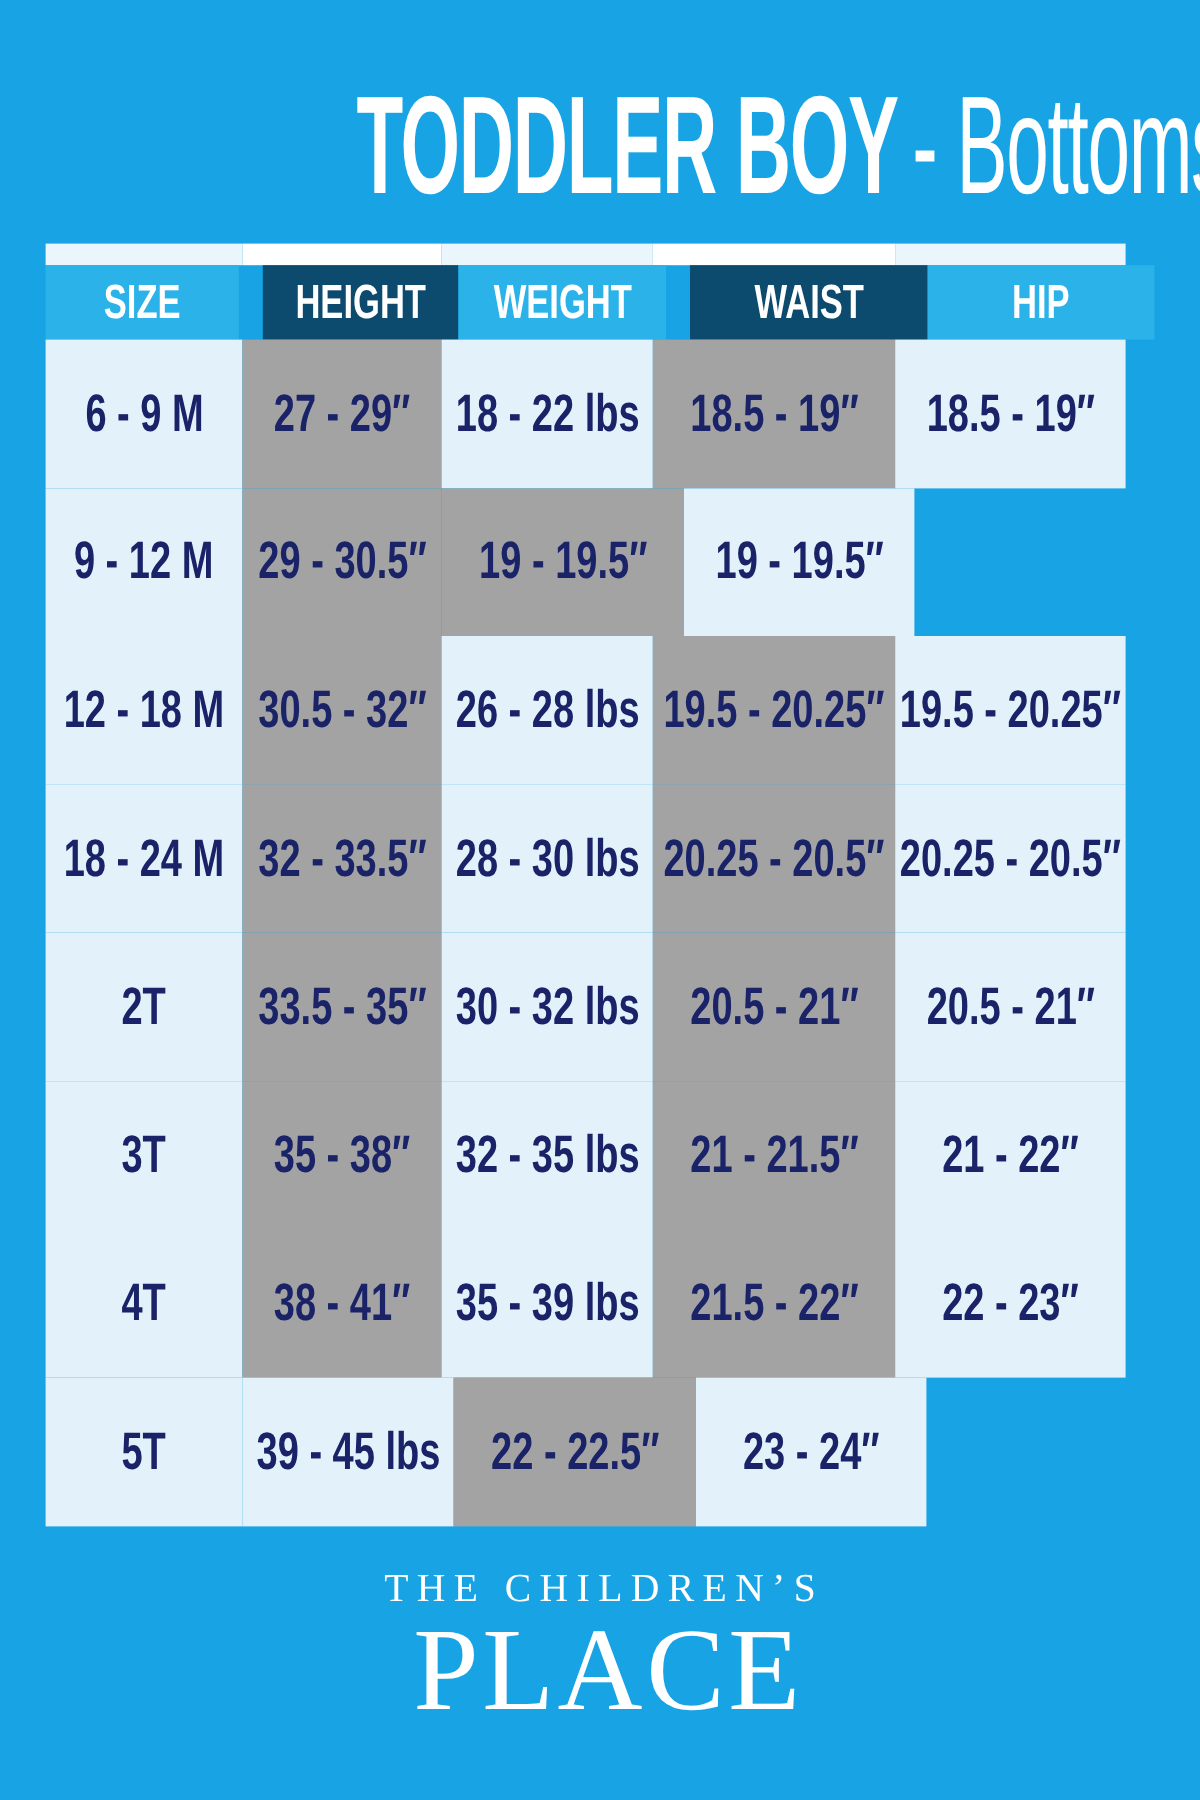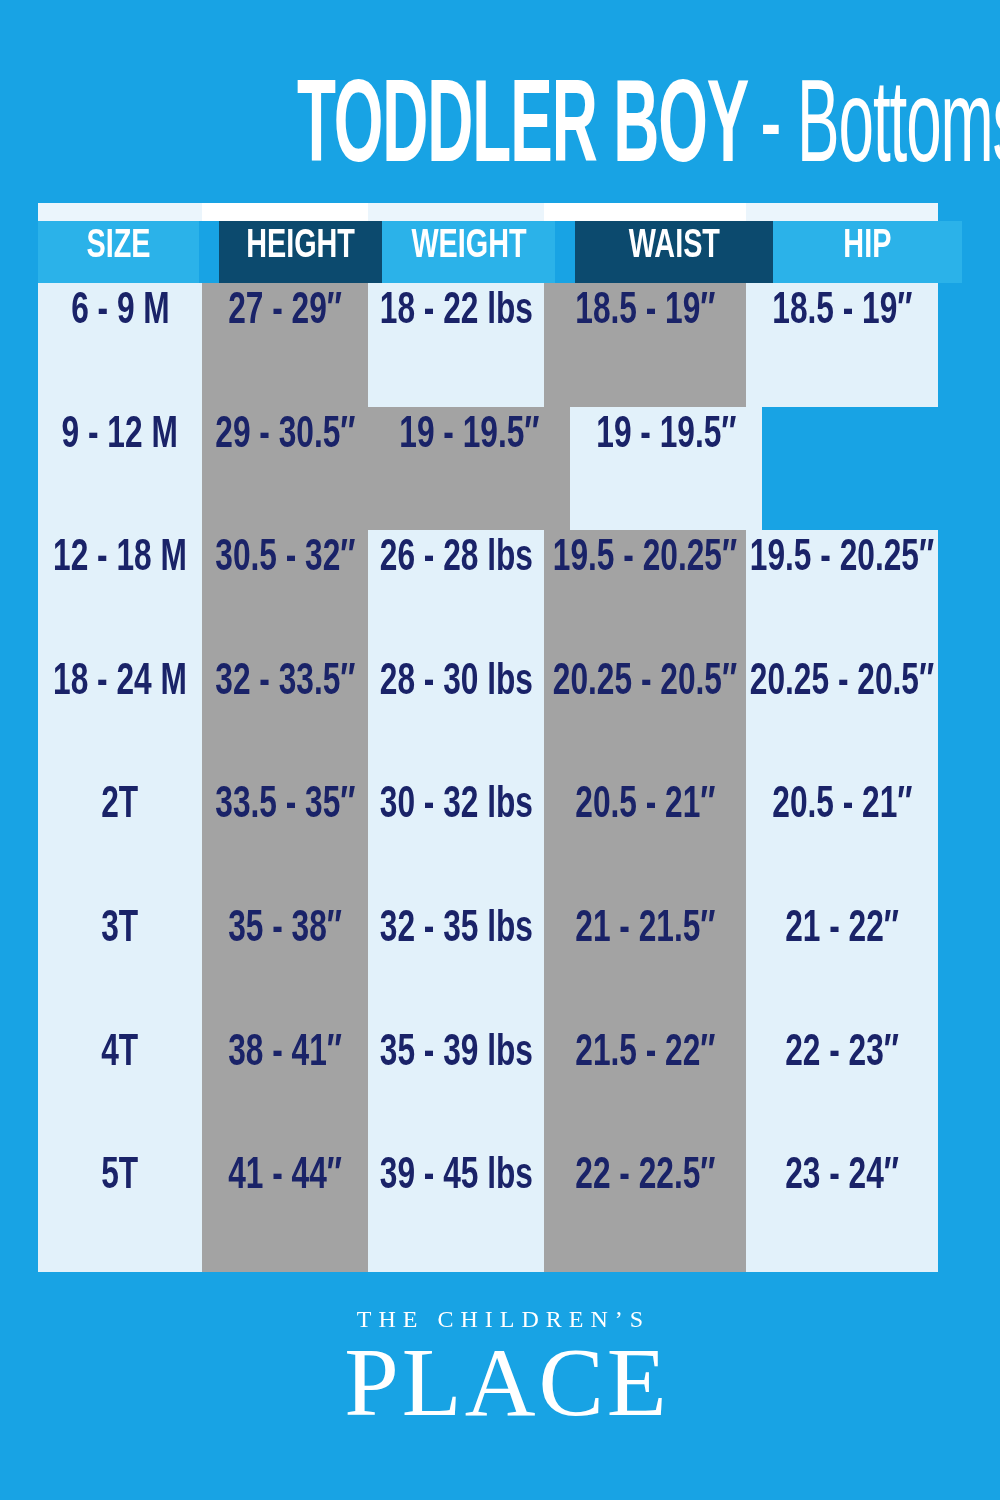--- a/index.html
+++ b/index.html
@@ -39,21 +39,21 @@
     position:absolute;
     left:38px;top:203px;
     width:924px;
   }
   .trow{display:flex;}
   .strip-row{height:18px;}
   .header-row{height:62px;}
   .body-row{height:123.6px;}
   .cell{
     display:flex;
-    align-items:flex-start;
+    align-items:center;
     justify-content:center;
     overflow:hidden;
   }
   .w0{width:164px}.w1{width:166px}.w2{width:176px}.w3{width:202px}.w4{width:192px}
 
   
   .s-light{background:#EBF5FC;}
   .s-white{background:#FFFFFF;}
   
   .h-light{background:#2BB2E9;}
@@ -81,21 +81,21 @@
 
   
   .footer{
     position:absolute;
     top:1306px;left:0;width:100%;
     text-align:center;
     color:#FFFFFF;
     font-family:"Liberation Serif", "DejaVu Serif", serif;
   }
   .brand-top{
-    font-size:24px;
+    font-size:33px;
     letter-spacing:7px;
     padding-left:7px; 
   }
   .brand-bottom{
     font-size:98px;
     letter-spacing:3px;
     padding-left:14px;
     line-height:1.0;
     margin-top:0px;
   }
@@ -253,23 +253,20 @@
             <span class="cond">21.5 - 22″</span>
           </div>
           <div class="cell body-cell w4 c-light">
             <span class="cond">22 - 23″</span>
           </div>
         </div>
         <div class="trow body-row">
           <div class="cell body-cell w0 c-light">
             <span class="cond">5T</span>
           </div>
-          <div class="cell body-cell w1 c-white">
-            <span class="cond">41 - 44″</span>
-          </div>
           <div class="cell body-cell w2 c-light">
             <span class="cond">39 - 45 lbs</span>
           </div>
           <div class="cell body-cell w3 c-white">
             <span class="cond">22 - 22.5″</span>
           </div>
           <div class="cell body-cell w4 c-light">
             <span class="cond">23 - 24″</span>
           </div>
         </div>

